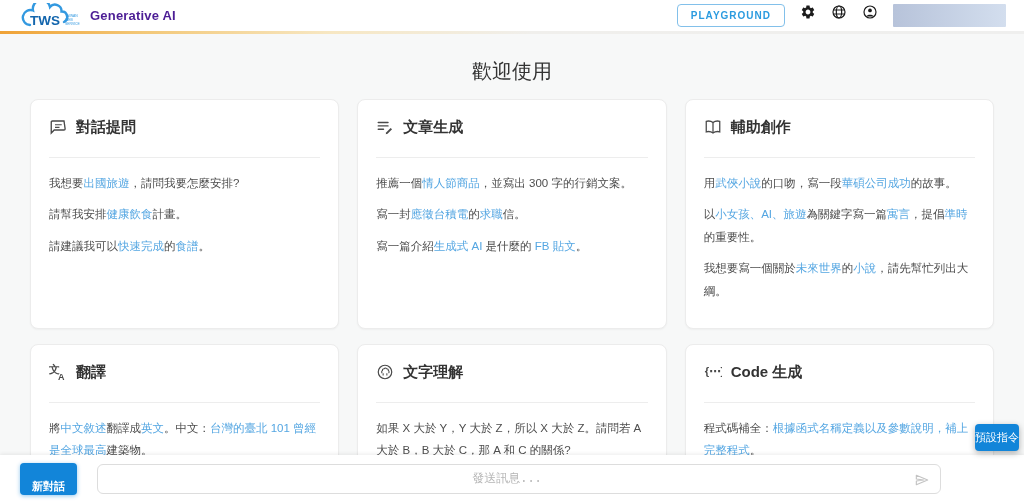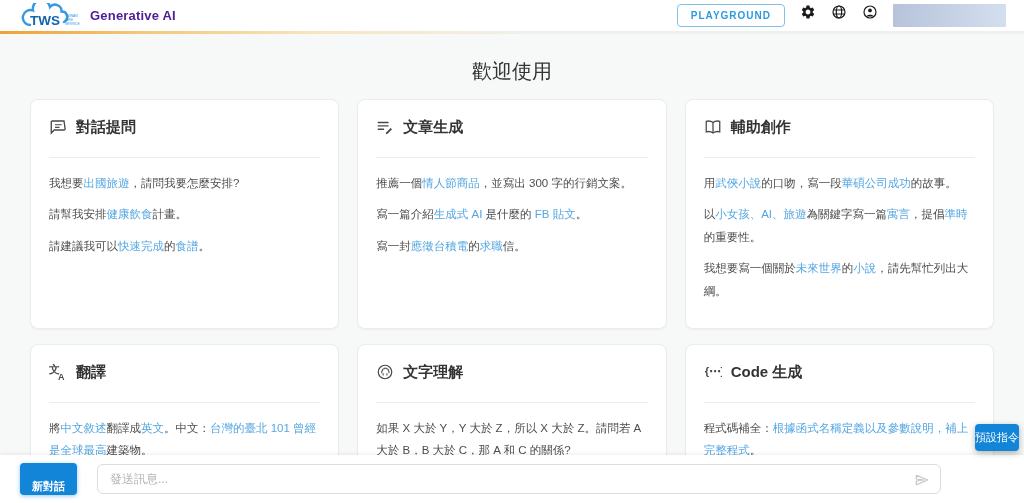--- a/index.html
+++ b/index.html
@@ -47,21 +47,21 @@
   
   .bottombar { position:absolute; left:0; right:0; bottom:0; height:48px; background:#fff;
             box-shadow:0 -1px 4px rgba(0,0,0,.08); z-index:40; display:flex; align-items:center;
             padding:0 20px; }
   .newchat-btn { height:25px; padding:16px 12px; background:var(--accent); color:#fff; border:none;
             border-radius:4px; font-size:11px; font-weight:700; cursor:pointer; font-family:inherit;
             box-shadow:0 1px 4px rgba(18,133,217,.45); flex:none; }
   .input-wrap { position:relative; margin-left:20px; width:844px; height:30px; background:#fff;
             border:1px solid #ddd; border-radius:6px; display:flex; align-items:center; }
   .msg-input { flex:1; border:none; outline:none; background:transparent; font-size:12px;
-            color:#ef4444; padding:0 36px 0 12px; font-family:Liberation Sans, sans-serif; }
+            color:#ef4444; padding:0 36px 0 12px; font-family:Liberation Mono, monospace;text-align:center; }
   .msg-input::placeholder { color:#b5b5b5; }
   .send-icon { position:absolute; right:10px; top:7px; width:16px; height:16px; color:#c3c3c3;
             cursor:pointer; }
   .send-icon svg { width:100%; height:100%; }
   .preset-btn { position:absolute; right:5px; bottom:52px; z-index:45; background:var(--accent);
             color:#fff; border:none; border-radius:4px; font-size:11px; font-weight:500;
             padding:6px 0; cursor:pointer; font-family:inherit;
             box-shadow:0 2px 6px rgba(0,0,0,.3); }
 </style>
 </head>
@@ -128,22 +128,22 @@
           <div class="card-head">
             <span class="cicon">
               <svg viewBox="0 0 24 24" fill="none" stroke="currentColor" stroke-width="1.9" stroke-linecap="round">
                 <path d="M3 6h13M3 10.5h13M3 15h7"></path>
                 <path d="M13.5 19.2l6-6 1.9 1.9-6 6-2.4.5z" fill="currentColor" stroke="none"></path>
               </svg>
             </span>
             <span class="ctitle">文章生成</span>
           </div>
           <p><span>推薦一個</span><span class="lnk">情人節商品</span><span>，並寫出 300 字的行銷文案。</span></p>
+          <p><span>寫一封</span><span class="lnk">應徵台積電</span><span>的</span><span class="lnk">求職</span><span>信。</span></p>
           <p><span>寫一篇介紹</span><span class="lnk">生成式 AI</span><span> 是什麼的 </span><span class="lnk">FB 貼文</span><span>。</span></p>
-          <p><span>寫一封</span><span class="lnk">應徵台積電</span><span>的</span><span class="lnk">求職</span><span>信。</span></p>
         </section>
         <section class="card">
           <div class="card-head">
             <span class="cicon">
               <svg viewBox="0 0 24 24" fill="none" stroke="currentColor" stroke-width="1.7">
                 <path d="M12 6c-1.6-1.3-3.6-2-6-2-1.2 0-2.3.2-3 .5v14c.7-.3 1.8-.5 3-.5 2.4 0 4.4.7 6 2 1.6-1.3 3.6-2 6-2 1.2 0 2.3.2 3 .5v-14c-.7-.3-1.8-.5-3-.5-2.4 0-4.4.7-6 2z"></path>
                 <path d="M12 6v14"></path>
               </svg>
             </span>
             <span class="ctitle">輔助創作</span>

